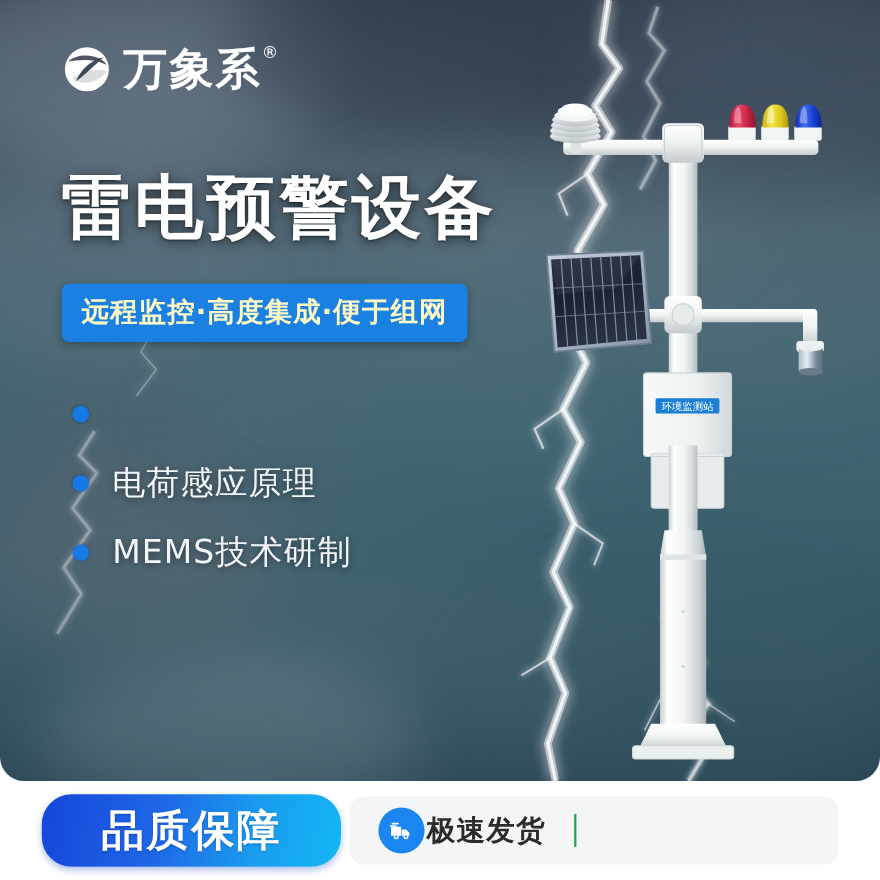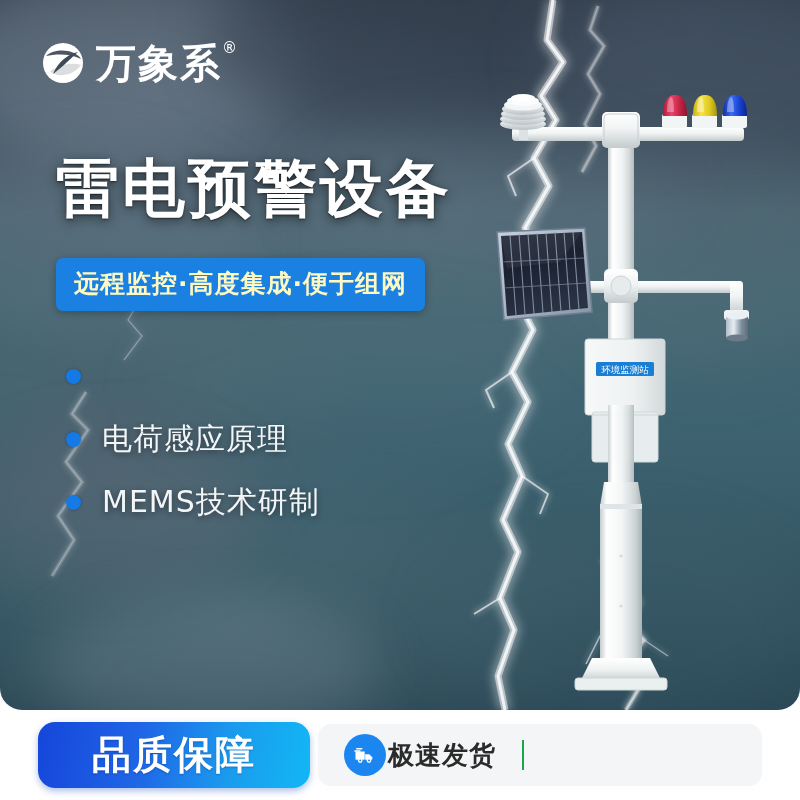--- a/index.html
+++ b/index.html
@@ -45,21 +45,21 @@
   .c6{left:-40px;top:430px;width:300px;height:160px;background:rgba(134,118,126,.18);}
   .c7{left:40px;top:600px;width:340px;height:140px;background:rgba(168,182,190,.18);}
   .c8{left:430px;top:520px;width:380px;height:200px;background:rgba(70,102,116,.22);}
   .c9{left:150px;top:300px;width:420px;height:170px;background:rgba(88,112,126,.15);}
   .c10{left:560px;top:140px;width:300px;height:240px;background:rgba(92,114,128,.18);}
 
   
   .bolts{position:absolute;inset:0;pointer-events:none;}
 
   
-  .logo{position:absolute;left:40px;top:40px;display:flex;align-items:center;gap:10px;}
+  .logo{position:absolute;left:56px;top:40px;display:flex;align-items:center;gap:10px;}
   .logo-mark{width:46px;height:46px;position:relative;flex:0 0 auto;}
   .logo-text{
     font-size:40px;font-weight:bold;color:#ffffff;letter-spacing:2px;
     position:relative;line-height:1;
     font-family:"DejaVu Sans","Liberation Sans",sans-serif;
   }
   .logo-r{
     position:absolute;right:-17px;top:-2px;font-size:15px;font-weight:normal;color:#fff;
   }
 
@@ -102,21 +102,21 @@
   }
 
   
   .bottombar{
     position:absolute;left:0;top:712px;width:800px;height:88px;
     background:#ffffff;
     display:flex;align-items:center;
   }
   .badge-quality{
     position:absolute;left:38px;top:10px;
-    width:272px;height:66px;border-radius:17px;
+    width:272px;height:66px;border-radius:27px;
     background:linear-gradient(100deg,#1546da 0%,#1f66e6 38%,#1a9bee 70%,#12b7f5 100%);
     box-shadow:0 3px 7px rgba(20,70,190,.35);
     display:flex;align-items:center;justify-content:center;
   }
   .badge-quality span{
     font-size:39px;font-weight:bold;color:#ffffff;letter-spacing:2px;
     font-family:"DejaVu Sans","Liberation Sans",sans-serif;
     text-shadow:0 1px 2px rgba(0,40,120,.35);
   }
   .services{

